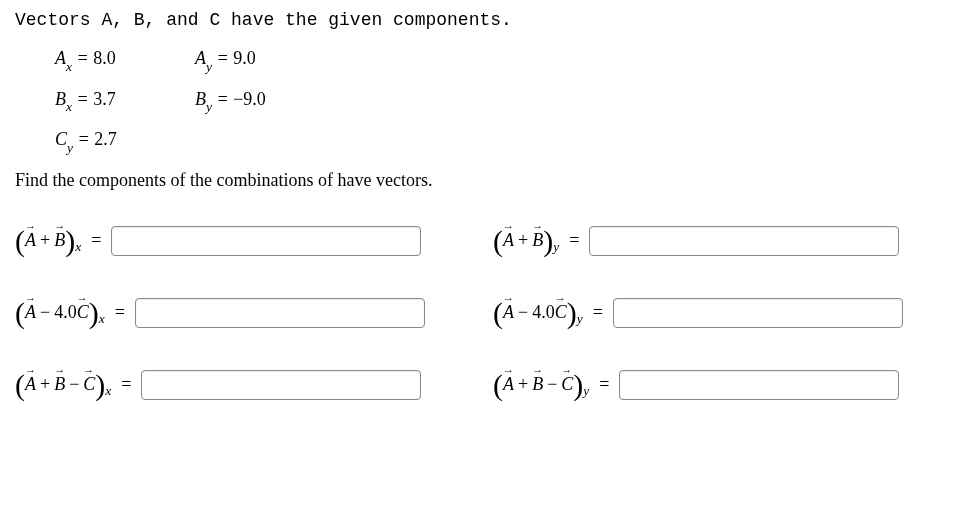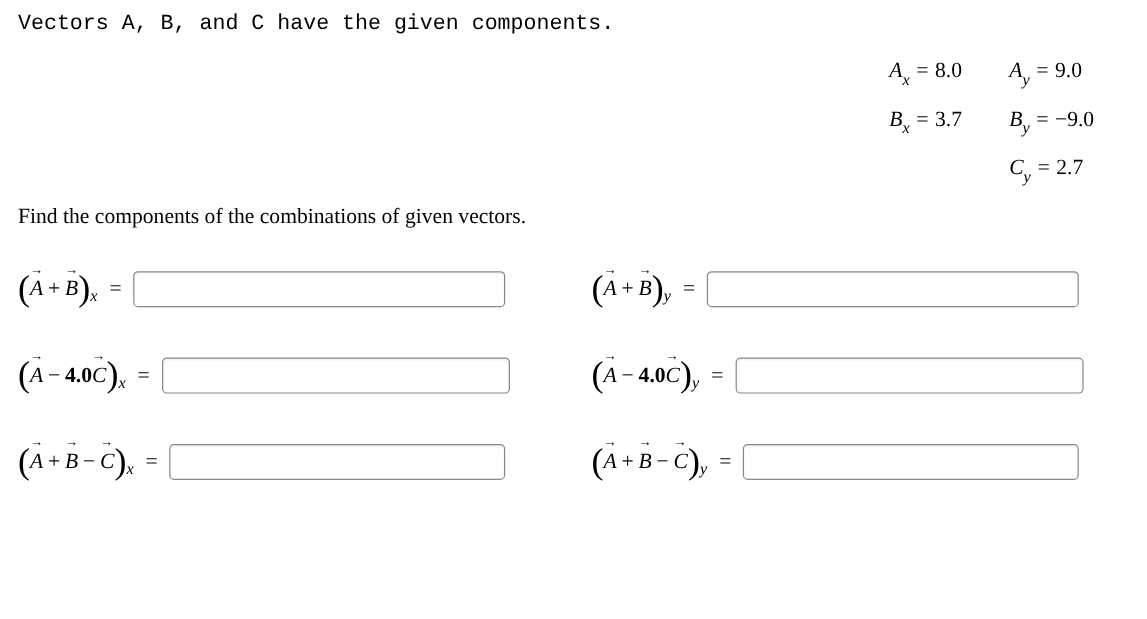--- a/index.html
+++ b/index.html
@@ -18,23 +18,23 @@
     .intro {
       margin-bottom: 18px;
       font-family: Liberation Mono, monospace;
     }
     .components-block {
       margin-left: 40px;
       margin-bottom: 16px;
     }
     .component-row {
       display: flex;
+      gap: 40px;
       margin-bottom: 16px;
       font-style: italic;
-      justify-content: flex-end;
     }
     .component-cell {
       min-width: 100px;
     }
     .sub {
       font-style: italic;
       font-size: 0.75em;
       vertical-align: sub;
       position: relative;
       top: 2px;
@@ -97,21 +97,21 @@
       border: 1px solid #888;
       border-radius: 4px;
       padding: 2px 8px;
       font-size: 16px;
       box-shadow: inset 0 1px 2px rgba(0,0,0,0.08);
     }
     .input-1 { width: 310px; }
     .input-2 { width: 290px; }
     .input-3 { width: 280px; }
     .op { margin: 0 4px; font-style: normal; }
-    .coef { font-style: normal; font-weight: bold; }
+    .coef { font-style: normal; }
   </style>
 </head>
 <body>
 
 <div class="intro">Vectors A, B, and C have the given components.</div>
 
 <div class="components-block">
   <div class="component-row">
     <div class="component-cell">
       <span>A</span><span class="sub">x</span><span> = </span><span style="font-style:normal">8.0</span>
@@ -128,21 +128,21 @@
       <span>B</span><span class="sub">y</span><span> = </span><span style="font-style:normal">−9.0</span>
     </div>
   </div>
   <div class="component-row">
     <div class="component-cell">
       <span>C</span><span class="sub">y</span><span> = </span><span style="font-style:normal">2.7</span>
     </div>
   </div>
 </div>
 
-<div class="instruction">Find the components of the combinations of given vectors.</div>
+<div class="instruction">Find the components of the combinations of have vectors.</div>
 
 <div class="answers">
 
   <div class="answer-row">
     <div class="answer-cell">
       <span class="expr">
         <span class="paren">(</span>
         <span class="vec">A</span>
           <span class="op">+</span>
           <span class="vec">B</span>

